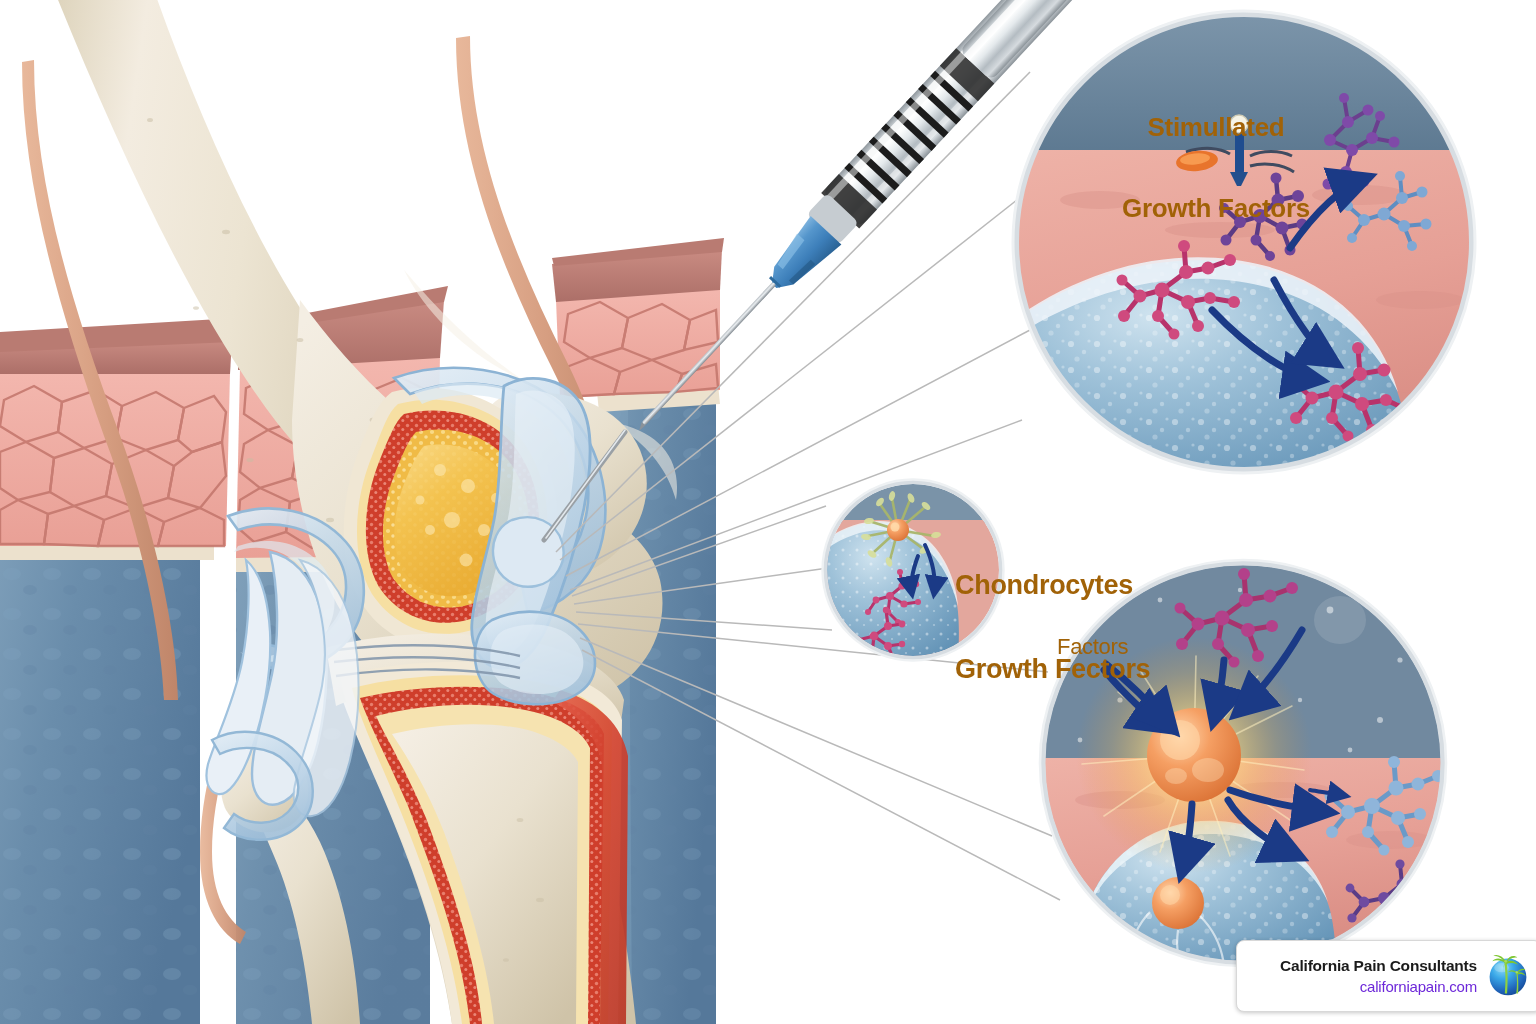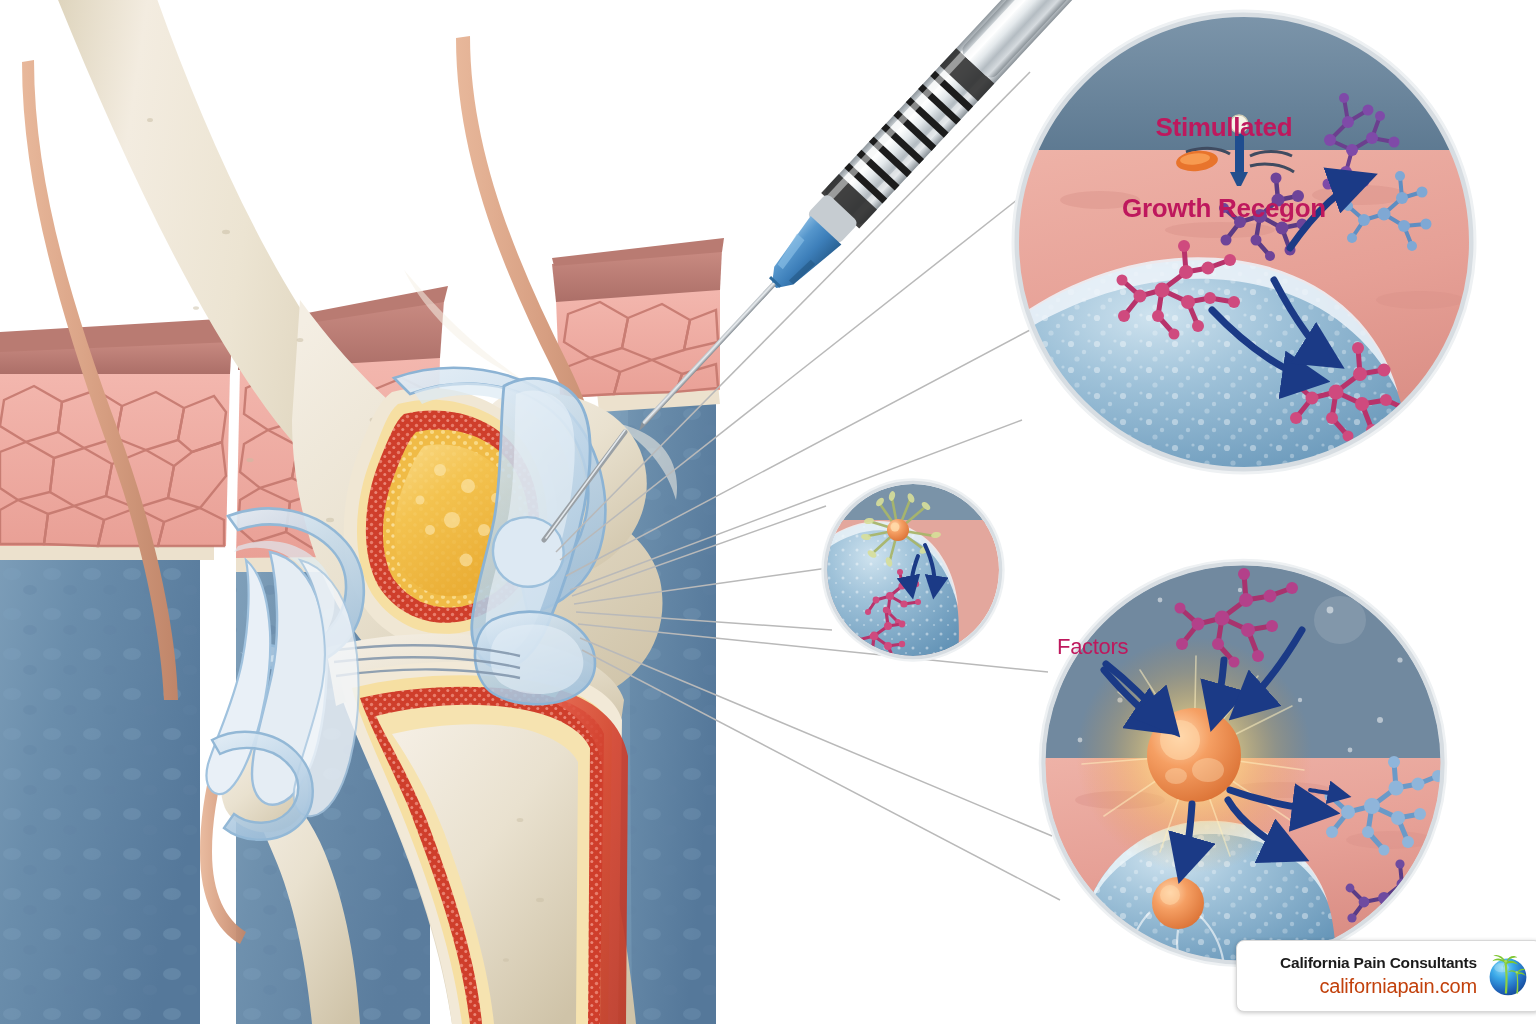--- a/index.html
+++ b/index.html
@@ -2,35 +2,35 @@
 <html><head>
 <meta charset="utf-8">
 <title>Knee Joint Injection Medical Illustration</title>
 <style>
   html,body{margin:0;padding:0;background:#fff;}
   body{width:1536px;height:1024px;overflow:hidden;
        font-family:"Liberation Sans","DejaVu Sans",sans-serif;}
   #stage{position:relative;width:1536px;height:1024px;background:#ffffff;overflow:hidden;}
   svg.layer{position:absolute;left:0;top:0;width:1536px;height:1024px;}
 
-  .lbl{position:absolute;font-weight:700;color:#be185d;letter-spacing:-.3px;
+  .lbl{position:absolute;font-weight:700;color:#a16207;letter-spacing:-.3px;
        line-height:1.04;white-space:pre;pointer-events:none;}
   #lbl-stim{left:1122px;top:60px;font-size:26px;text-align:center;}
   #lbl-chond{left:955px;top:515px;font-size:27px;}
   #lbl-coll{left:1357px;top:525px;font-size:26px;}
   #lbl-rec{left:1057px;top:636px;font-size:22px;font-weight:400;}
 
   
   #wm{position:absolute;left:1236px;top:928px;width:306px;height:72px;
       background:#fff;border:1px solid #d8d8d8;border-radius:8px;
       box-shadow:0 1px 4px rgba(0,0,0,.22);display:flex;align-items:center;
       padding:0 10px 0 2px;box-sizing:border-box;margin-top:12px;}
   #wm-txt{flex:1;text-align:right;padding-right:8px;}
   #wm-name{font-size:15.5px;font-weight:700;color:#1b1b1b;letter-spacing:-.2px;}
-  #wm-url{font-size:20px;color:#c2410c;margin-top:3px;letter-spacing:-.2px;}
+  #wm-url{font-size:15px;color:#6d28d9;margin-top:3px;letter-spacing:-.2px;}
   #wm-logo{width:46px;height:46px;flex:0 0 46px;}
 </style>
 </head>
 <body>
 
 <div id="stage">
 
 <svg class="layer" viewBox="0 0 1536 1024">
   <defs>
 
@@ -772,23 +772,27 @@
     </g>
     <circle cx="1243" cy="763" r="200" fill="none" stroke="#d7dde2" stroke-width="5"></circle>
     <circle cx="1243" cy="763" r="203" fill="none" stroke="#eef1f3" stroke-width="2.6"></circle>
 
     <path d="M1106,664 C1134,686 1158,712 1172,728" stroke="#1b3a86" stroke-width="7" fill="none" stroke-linecap="round" marker-end="url(#arrHead)"></path>
   </g>
 </svg>
 
 <div class="lbl" id="lbl-stim">
   <div>Stimullated</div>
-  <div>Growth Recegon</div>
+  <div>Growth Factors</div>
 </div>
 
+<div class="lbl" id="lbl-chond">
+  <div>Chondrocytes</div>
+  <div style="text-align:right">Growth Fectors</div>
+</div>
 
 
 <div class="lbl" id="lbl-rec">Factors</div>
 
 <div id="wm">
   <div id="wm-txt">
     <div id="wm-name">California Pain Consultants</div>
     <div id="wm-url">californiapain.com</div>
   </div>
   <svg id="wm-logo" viewBox="0 0 100 100">

